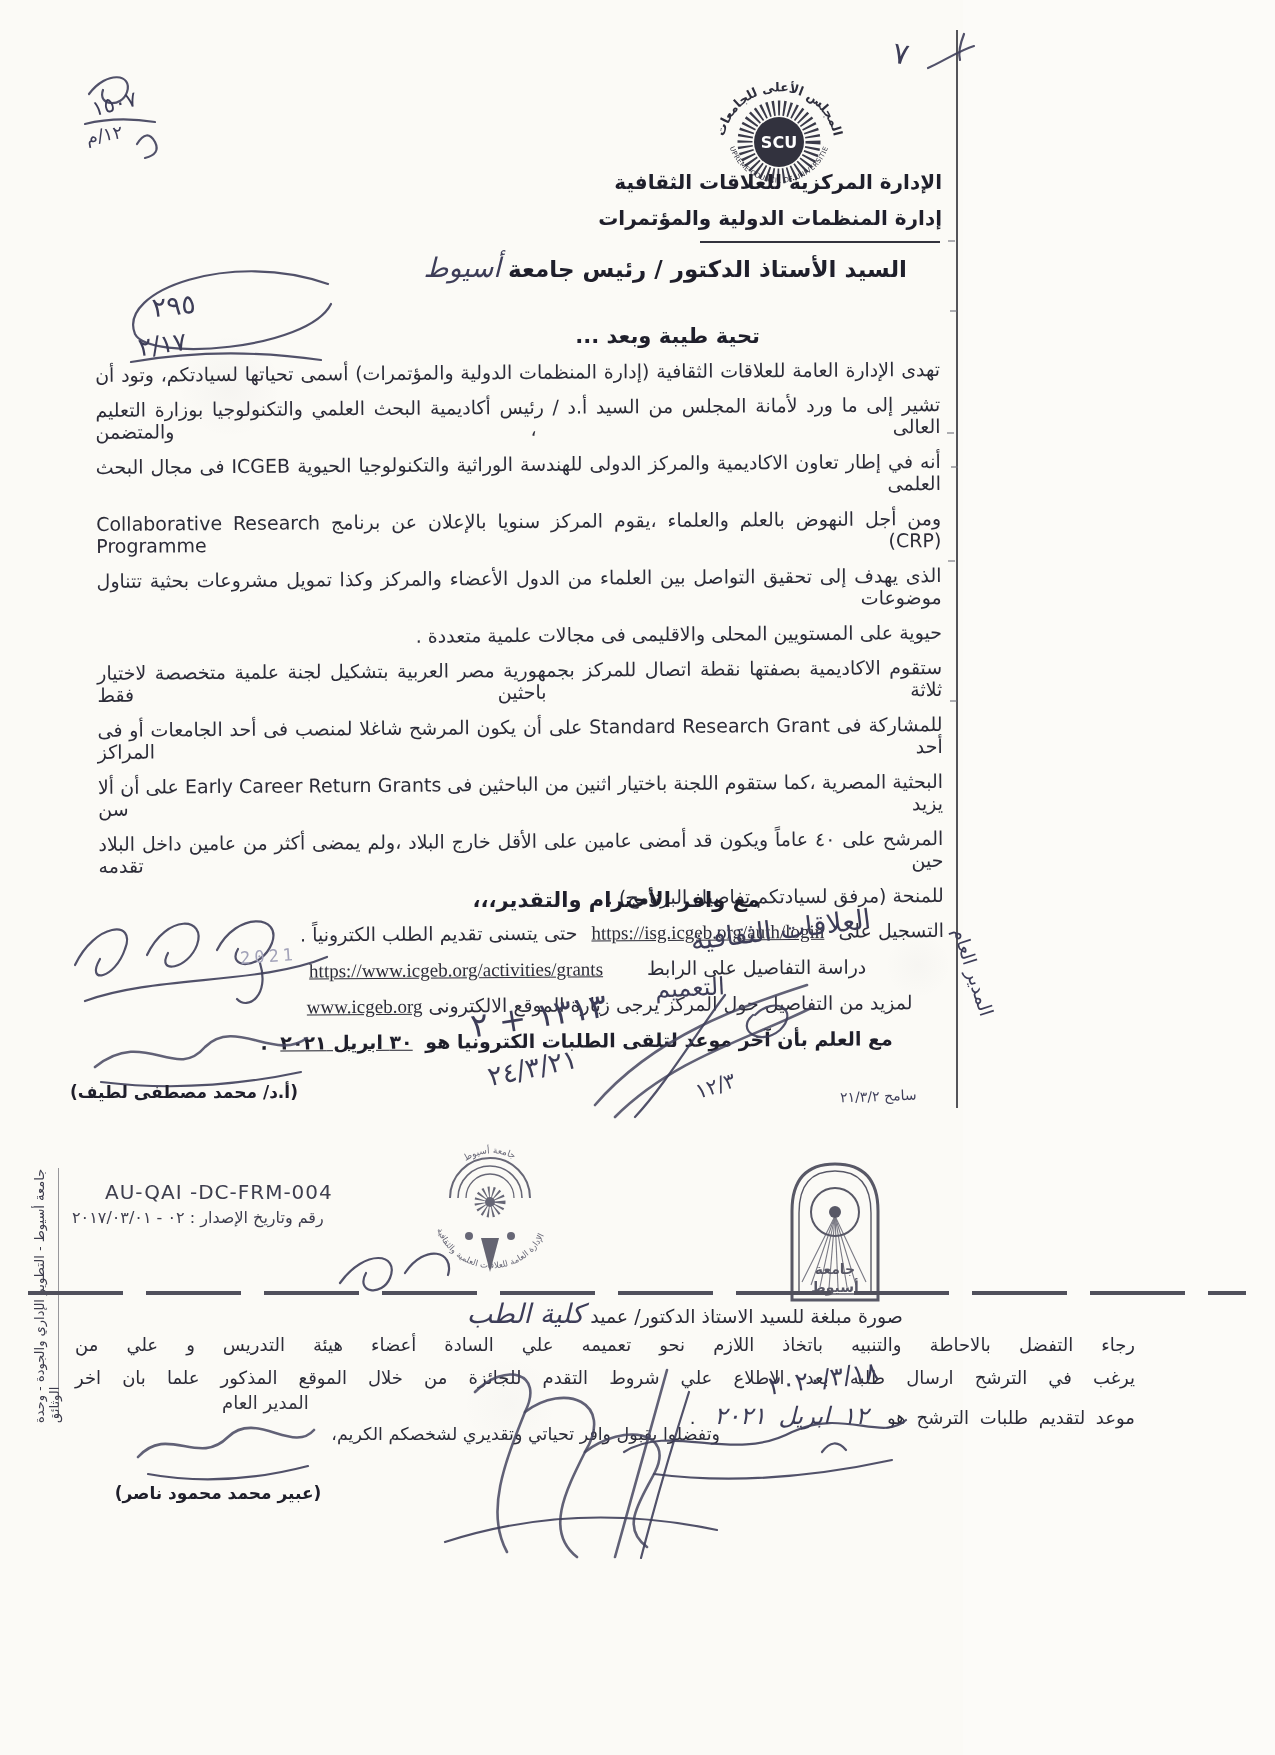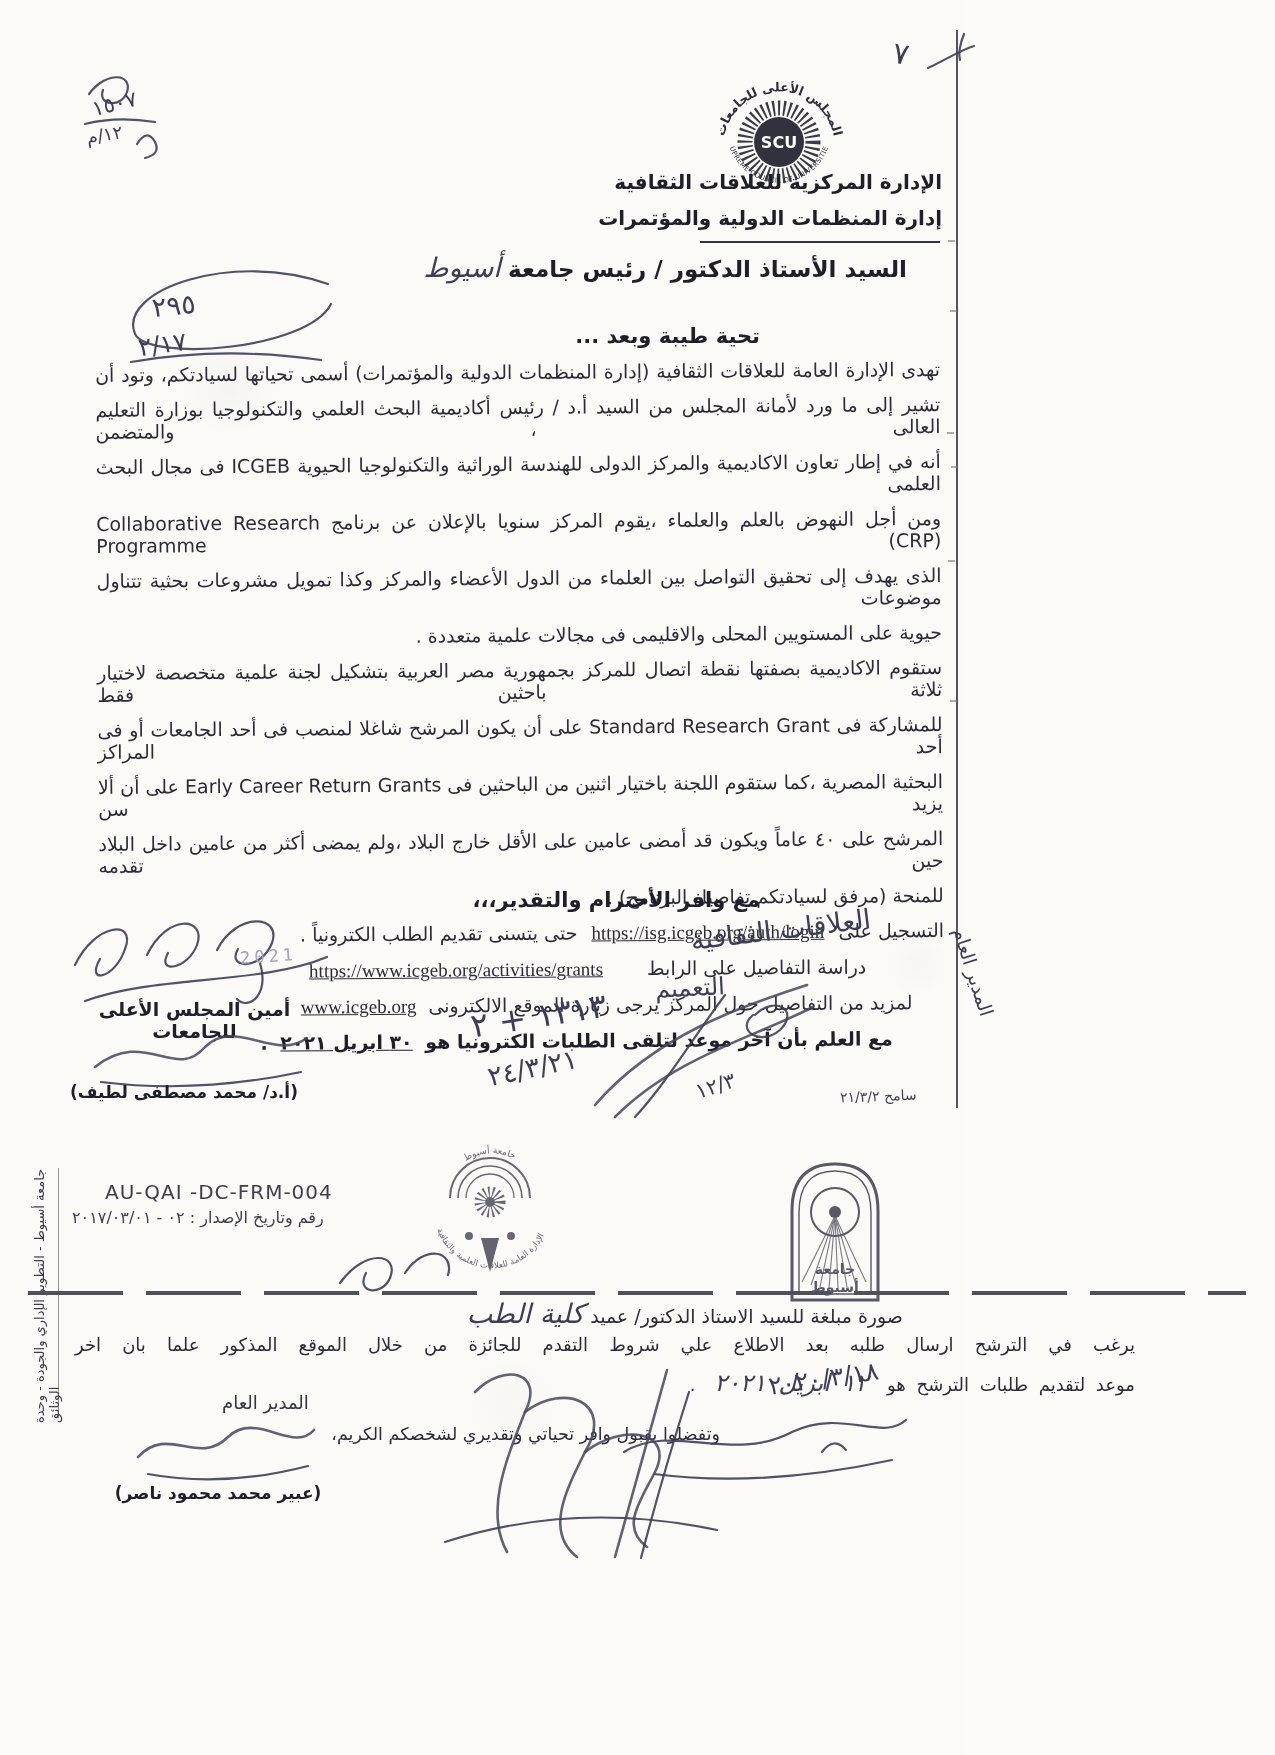--- a/index.html
+++ b/index.html
@@ -109,40 +109,39 @@
       <span>التسجيل على</span>
       <span class="lnk" style="margin:0 8px;">https://isg.icgeb.org/auth/login</span>
       <span>حتى يتسنى تقديم الطلب الكترونياً .</span>
     </div>
     <div class="bline rline" style="padding-left:0;padding-right:78px;">
       <span>دراسة التفاصيل على الرابط</span>
       <span class="lnk" style="margin-right:38px;">https://www.icgeb.org/activities/grants</span>
     </div>
     <div class="bline rline" style="padding-right:32px;">
       <span>لمزيد من التفاصيل حول المركز يرجى زيارة الموقع الالكترونى</span>
-      <span class="lnk" style="margin-right:6px;text-decoration:underline;">www.icgeb.org</span>
+      <span class="lnk" style="text-decoration:underline;">www.icgeb.org</span>
     </div>
     <div class="bline rline b" style="padding-right:52px;">
       <span>مع العلم بأن آخر موعد لتلقى الطلبات الكترونيا هو</span>
       <span class="u" style="margin:0 6px;">٣٠ ابريل ٢٠٢١</span>
       <span>.</span>
     </div>
   </div>
 
   <div class="abs ar b" style="right:515px;top:888px;font-size:21px;">مع وافر الأحترام والتقدير،،،</div>
 
   <svg class="abs" style="left:55px;top:905px;" width="295" height="115" viewBox="0 0 295 115">
     <path class="scrib" d="M20,60 C40,18 82,14 70,44 C60,74 30,80 45,54"></path>
     <path class="scrib" d="M92,50 C112,8 152,12 142,40 C133,64 101,70 113,48"></path>
     <path class="scrib" d="M162,45 C182,6 227,10 217,38 C206,66 171,64 183,44"></path>
     <path class="scrib" d="M30,96 C100,70 205,80 272,52"></path>
     <path class="scrib" d="M205,58 C215,90 193,106 182,94"></path>
   </svg>
   <div class="abs faint" style="left:240px;top:946px;font-size:17px;letter-spacing:4px;transform:rotate(-4deg);font-family:'DejaVu Sans Mono',monospace;">2021</div>
-  <div class="abs ar b" style="left:72px;top:998px;width:245px;font-size:19px;text-align:center;">أمين المجلس الأعلى للجامعات</div>
   <svg class="abs" style="left:85px;top:1022px;" width="230" height="70" viewBox="0 0 230 70">
     <path class="scrib2" d="M10,45 C60,5 90,60 120,25 C150,-5 190,40 222,16"></path>
     <path class="scrib" d="M16,60 Q112,72 216,50"></path>
   </svg>
   <div class="abs ar b" style="left:70px;top:1082px;width:235px;font-size:17px;text-align:left;">(أ.د/ محمد مصطفى لطيف)</div>
 
   <div class="abs hw ar" style="left:690px;top:914px;font-size:27px;transform:rotate(-7deg);">العلاقات الثقافية</div>
   <div class="abs hw ar" style="left:655px;top:974px;font-size:24px;transform:rotate(-3deg);">التعميم</div>
   <div class="abs hw ar" style="left:470px;top:996px;font-size:33px;transform:rotate(-9deg);">١٣١٣ + ٢</div>
   <div class="abs hw ar" style="left:487px;top:1052px;font-size:27px;transform:rotate(-12deg);">٢٤/٣/٢١</div>
@@ -205,20 +204,21 @@
   <div class="abs ar" style="right:372px;top:1298px;font-size:19px;">
     <span>صورة مبلغة للسيد الاستاذ الدكتور/ عميد</span>
     <span class="hw" style="font-size:27px;font-style:italic;">كلية الطب</span>
   </div>
   <svg class="abs" style="left:330px;top:1233px;" width="135" height="70" viewBox="0 0 135 70">
     <path class="scrib" d="M10,50 C35,15 70,20 60,45 C52,64 25,60 36,40"></path>
     <path class="scrib" d="M75,40 C95,10 125,18 118,42"></path>
   </svg>
 
   <div class="abs" style="left:75px;top:1334px;width:1060px;">
+    <div class="ar" style="font-size:18px;line-height:21px;margin-bottom:12px;word-spacing:5px;text-align:justify;text-align-last:justify;">رجاء التفضل بالاحاطة والتنبيه باتخاذ اللازم نحو تعميمه علي السادة أعضاء هيئة التدريس و علي من</div>
     <div class="ar" style="font-size:18px;line-height:21px;margin-bottom:12px;word-spacing:5px;text-align:justify;text-align-last:justify;">يرغب في الترشح ارسال طلبه بعد الاطلاع علي شروط التقدم للجائزة من خلال الموقع المذكور علما بان اخر</div>
     <div class="ar" style="font-size:18px;line-height:32px;word-spacing:5px;">
       <span>موعد لتقديم طلبات الترشح هو</span>
       <span class="hw" style="font-size:24px;font-style:italic;margin:0 8px;">١٢ ابريل ٢٠٢١</span>
       <span>.</span>
     </div>
   </div>
   <div class="abs ar" style="left:330px;top:1424px;width:390px;font-size:17.5px;">وتفضلوا بقبول وافر تحياتي وتقديري لشخصكم الكريم،</div>
 
   <div class="abs hw ar" style="left:768px;top:1364px;font-size:25px;transform:rotate(-8deg);">٢٠٢٠/٣/١٨</div>

